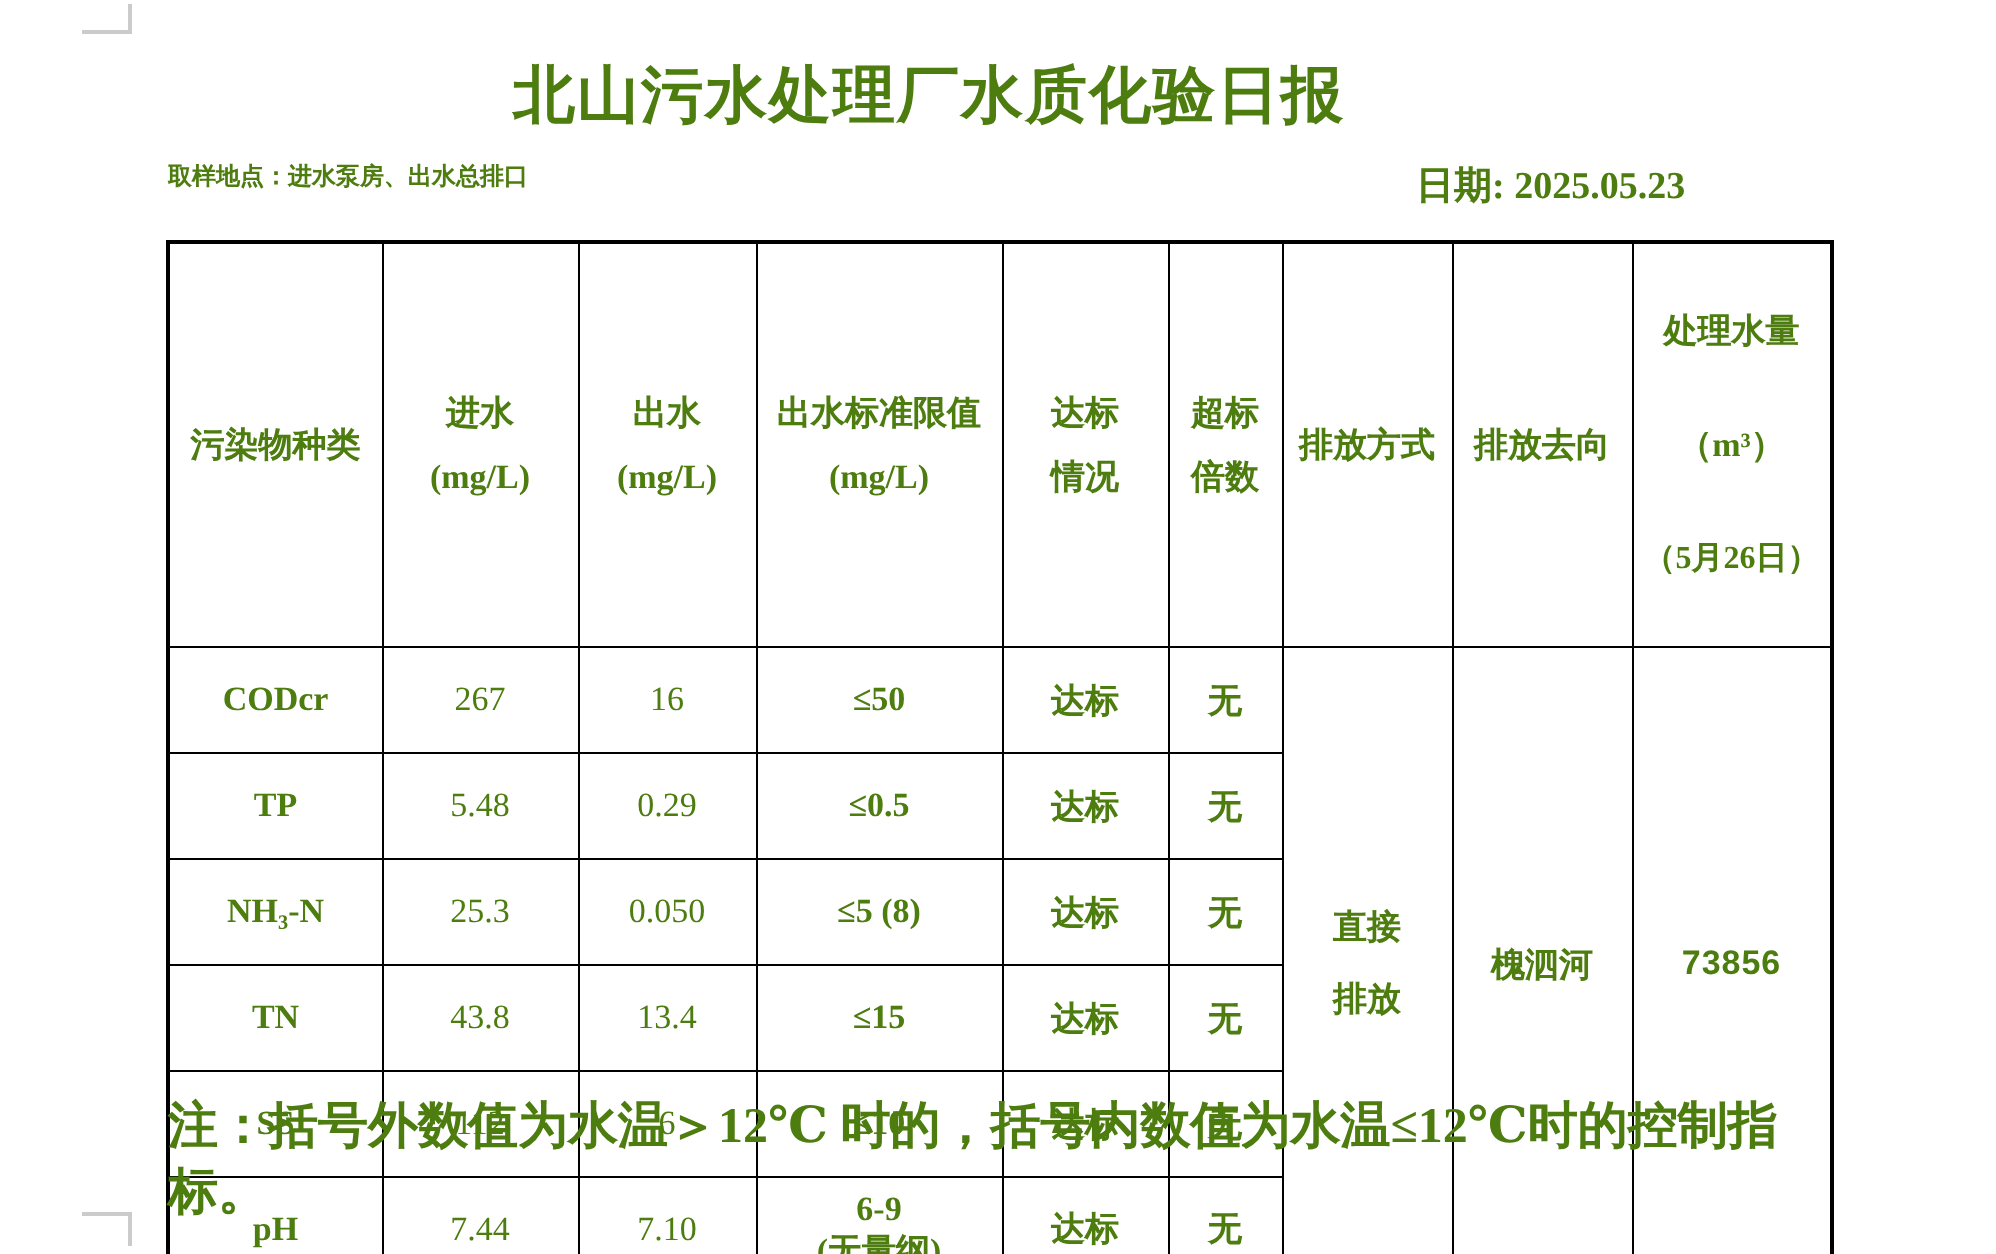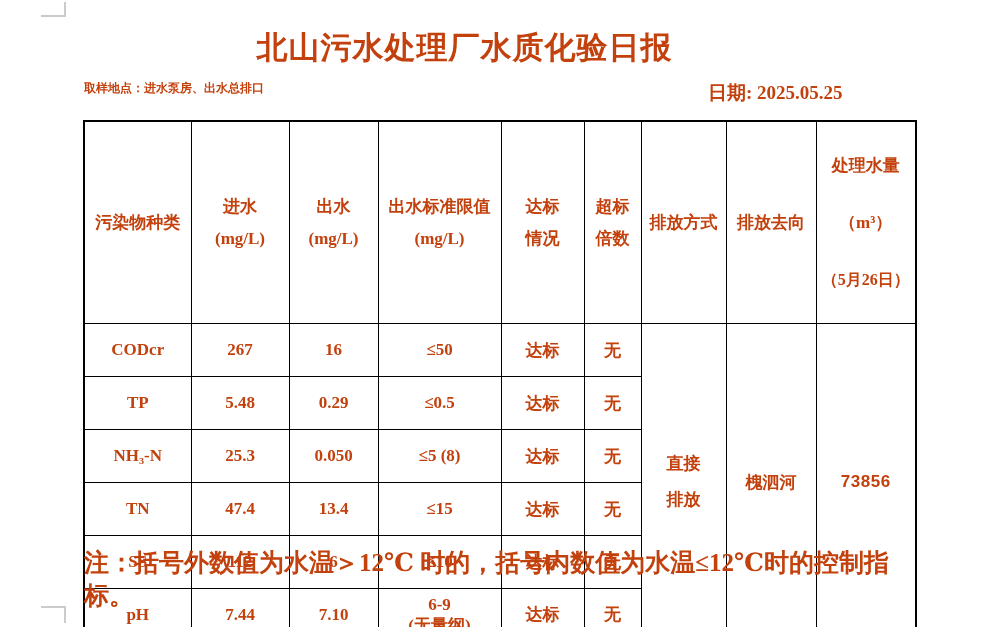--- a/index.html
+++ b/index.html
@@ -1,20 +1,20 @@
 <!DOCTYPE html>
 <html><head>
 <meta charset="utf-8">
 <style>
   html, body { margin:0; padding:0; background:#ffffff; }
   .page {
     position:relative;
     width:929px; height:627px;
     background:#ffffff;
-    color:#c2410c;
+    color:#4d7c0f;
     font-family:"Liberation Serif","DejaVu Serif",serif;
     overflow:hidden;
   }
 
   
   .crop { position:absolute; }
   .crop-tl { left:41px; top:2px;   width:23px; height:13px; border-right:2px solid #cbcbcb; border-bottom:2px solid #cbcbcb; }
   .crop-tr { left:948px; top:2px;  width:22px; height:13px; border-left:2px solid #cbcbcb;  border-bottom:2px solid #cbcbcb; }
   .crop-bl { left:41px; top:606px; width:23px; height:15px; border-right:2px solid #cbcbcb; border-top:2px solid #cbcbcb; }
   .crop-br { left:945px; top:606px;width:23px; height:15px; border-left:2px solid #cbcbcb;  border-top:2px solid #cbcbcb; }
@@ -48,21 +48,21 @@
     overflow:hidden;
   }
   table.report thead tr { height:104px; }
   table.report tbody tr { height:53px;padding-left:20px; }
   table.report th { font-weight:bold; line-height:1.85;margin-top:29px; }
   th.th-mode { padding:0 14px; }
   .vol-line { display:block; line-height:1.5; }
   .vol-date { display:block; font-size:16px; line-height:1.4; margin-top:2px; }
 
   td.cell-label { font-weight:bold; }
-  td.cell-num { font-weight:bold; }
+  td.cell-num { font-weight:normal; }
   td.cell-limit { font-weight:bold; }
   td.cell-limit-small { font-size:14px; line-height:1.25; font-weight:bold; }
   td.cell-compliance, td.cell-exceed { font-weight:bold; }
 
   td.cell-mode { font-weight:bold; line-height:2.15; }
   td.cell-dest { font-weight:bold; }
   td.cell-volume {
     font-family:"Liberation Sans","DejaVu Sans",sans-serif;
     font-weight:bold; font-size:27px; letter-spacing:0.5px;
   }
@@ -78,21 +78,21 @@
 <div class="page">
 
   <div class="crop crop-tl"></div>
   <div class="crop crop-tr"></div>
   <div class="crop crop-bl"></div>
   <div class="crop crop-br"></div>
 
   <div class="doc-title">北山污水处理厂水质化验日报</div>
 
   <div class="meta-location">取样地点：进水泵房、出水总排口</div>
-  <div class="meta-date">日期: 2025.05.25</div>
+  <div class="meta-date">日期: 2025.05.23</div>
 
   <table class="report">
     <colgroup>
       <col style="width:107px">
         <col style="width:98px">
         <col style="width:89px">
       <col style="width:123px">
         <col style="width:83px">
         <col style="width:57px">
       <col style="width:85px">
@@ -145,21 +145,21 @@
       <tr>
         <td class="cell-label">NH₃-N</td>
         <td class="cell-num">25.3</td>
         <td class="cell-num">0.050</td>
         <td class="cell-limit">≤5 (8)</td>
         <td class="cell-compliance">达标</td>
         <td class="cell-exceed">无</td>
       </tr>
       <tr>
         <td class="cell-label">TN</td>
-        <td class="cell-num">47.4</td>
+        <td class="cell-num">43.8</td>
         <td class="cell-num">13.4</td>
         <td class="cell-limit">≤15</td>
         <td class="cell-compliance">达标</td>
         <td class="cell-exceed">无</td>
       </tr>
       <tr>
         <td class="cell-label">SS</td>
         <td class="cell-num">112</td>
         <td class="cell-num">6</td>
         <td class="cell-limit">≤10</td>

